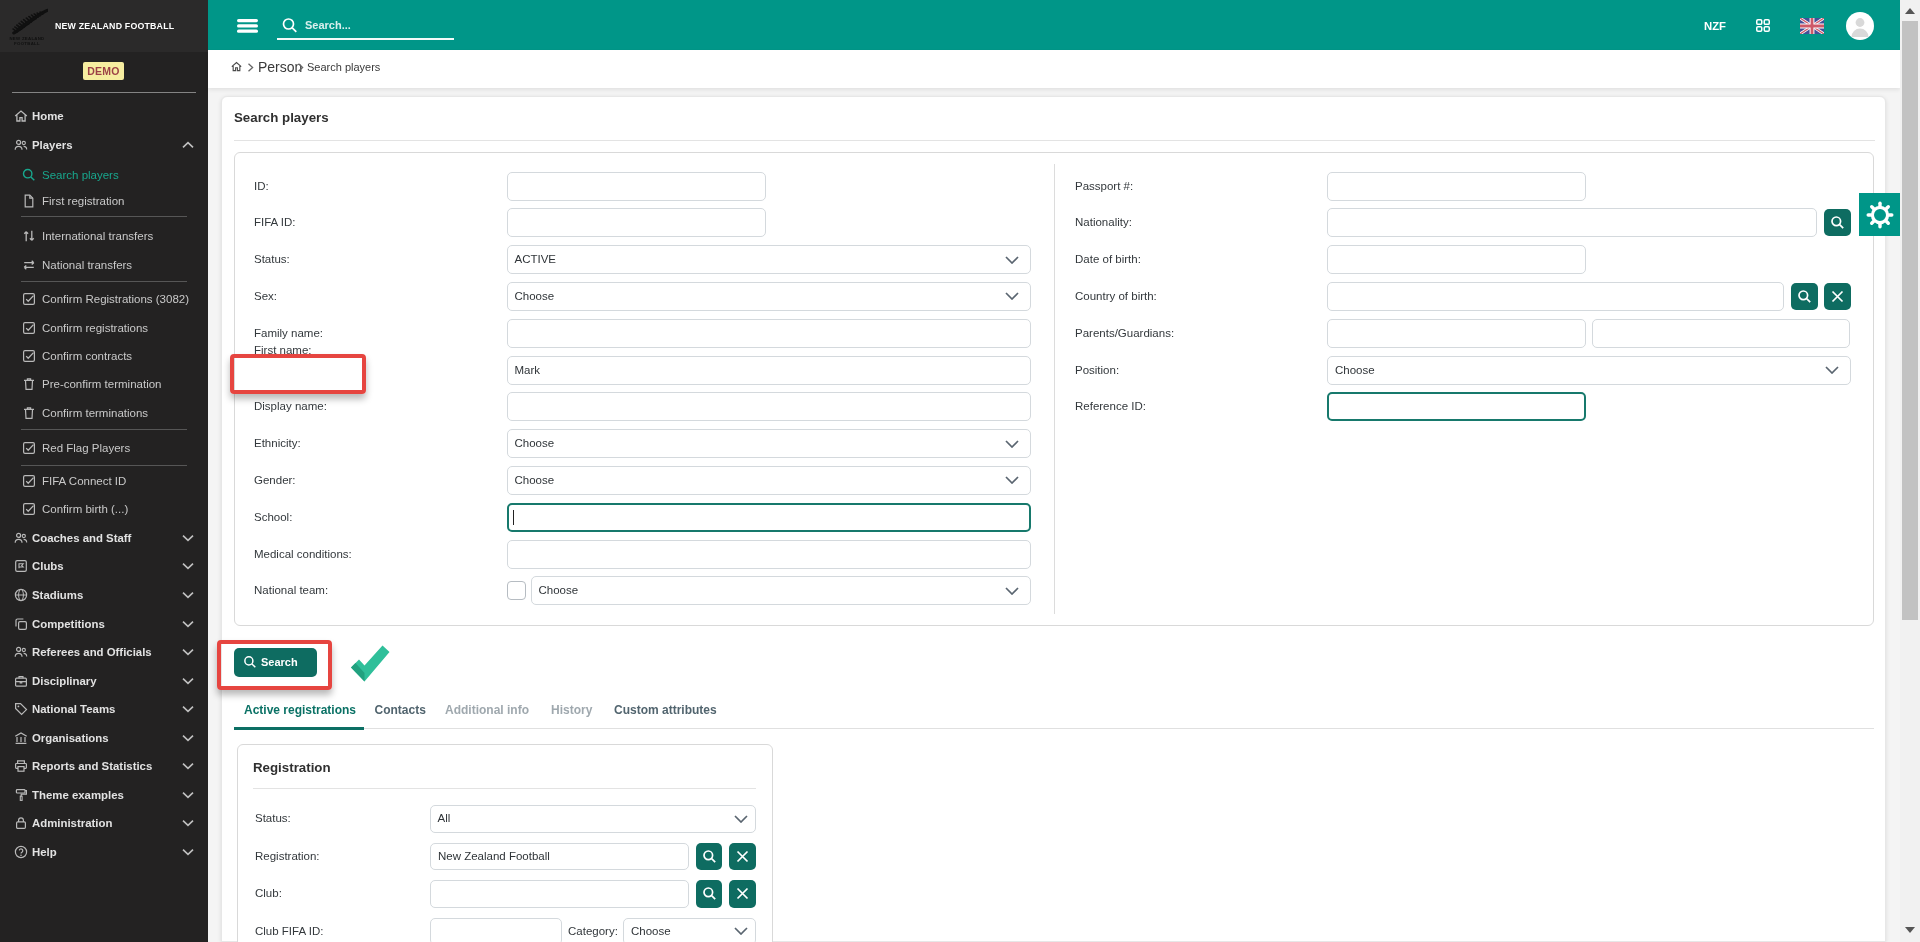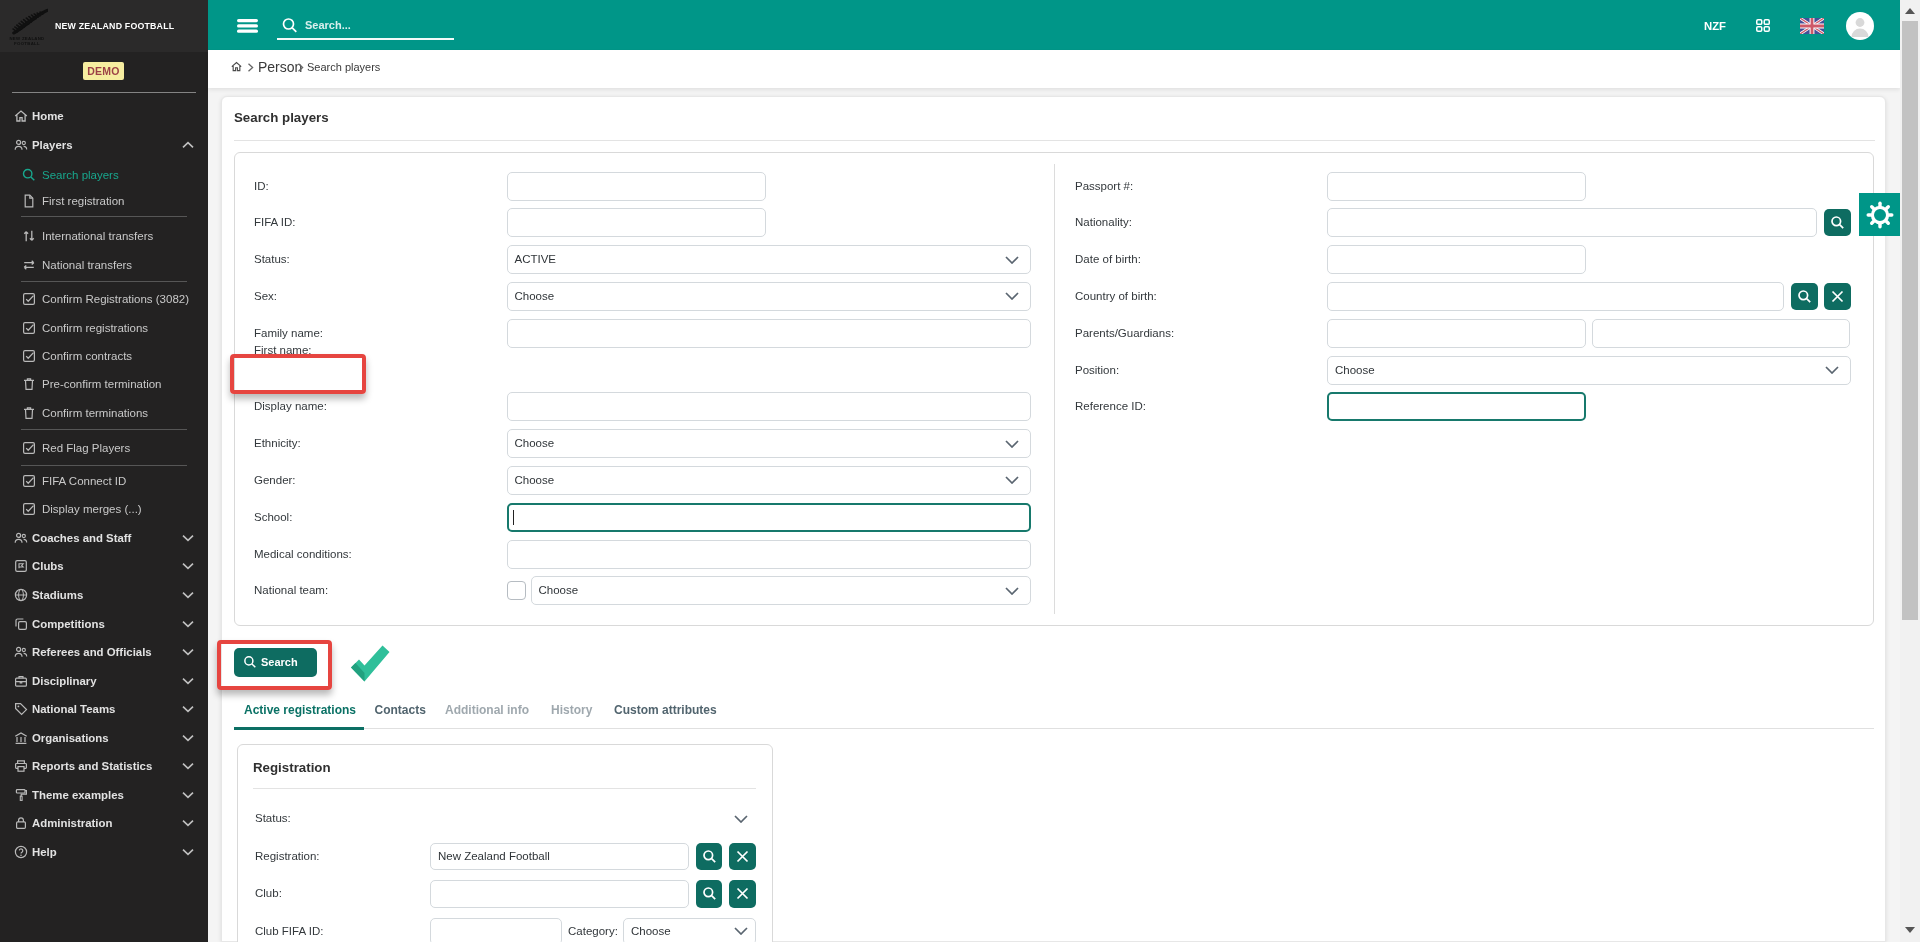--- a/index.html
+++ b/index.html
@@ -127,21 +127,21 @@
         <rect x="2.6" y="2.6" width="10.8" height="10.8" rx="1.4" stroke="#b9b9b9" stroke-width="1.2"></rect>
         <path d="M5.2 8.1l2 2.1 5.3-5.6" stroke="#b9b9b9" stroke-width="1.3"></path>
       </svg>
       <span class="txt sub" style="">FIFA Connect ID</span>
     </div>
 <div class="mi" style="top:495.2px">
       <svg class="ic2" width="16" height="16" viewBox="0 0 16 16" fill="none">
         <rect x="2.6" y="2.6" width="10.8" height="10.8" rx="1.4" stroke="#b9b9b9" stroke-width="1.2"></rect>
         <path d="M5.2 8.1l2 2.1 5.3-5.6" stroke="#b9b9b9" stroke-width="1.3"></path>
       </svg>
-      <span class="txt sub" style="">Display merges (...)</span>
+      <span class="txt sub" style="">Confirm birth (...)</span>
     </div>
 <div class="mi" style="top:524.2px">
       <svg class="ic" width="16" height="16" viewBox="0 0 16 16" fill="none">
         <circle cx="5.6" cy="5.4" r="2" stroke="#b9b9b9" stroke-width="1.2"></circle>
         <path d="M2.2 12.8c0-1.9 1.5-3.4 3.4-3.4s3.4 1.5 3.4 3.4" stroke="#b9b9b9" stroke-width="1.2"></path>
         <circle cx="10.8" cy="6" r="1.6" stroke="#b9b9b9" stroke-width="1.1"></circle>
         <path d="M10.6 9.4c1.7 0 3.1 1.4 3.1 3.1" stroke="#b9b9b9" stroke-width="1.1"></path>
       </svg>
       <span class="txt" style="">Coaches and Staff</span>
       <svg class="cv" width="12" height="8" viewBox="0 0 12 8" fill="none">
@@ -326,20 +326,21 @@
       <path d="M1 1 7 7 13 1" stroke="#5a6570" stroke-width="1.7"></path>
     </svg>
 <div class="lbl" style="left:254px;top:281.9px">Sex:</div>
 <div class="inp" style="left:506.5px;top:281.9px;width:524px">Choose</div>
 <svg class="abs" style="left:1005.0px;top:292.4px" width="14" height="8" viewBox="0 0 14 8" fill="none">
       <path d="M1 1 7 7 13 1" stroke="#5a6570" stroke-width="1.7"></path>
     </svg>
 <div class="lbl" style="left:254px;top:318.7px">Family name:</div>
 <div class="inp" style="left:506.5px;top:318.7px;width:524px"></div>
 <div class="lbl" style="left:254px;top:336px">First name:</div>
+<div class="inp" style="left:506.5px;top:355.5px;width:524px">Mark</div>
 <div class="lbl" style="left:254px;top:392.3px">Display name:</div>
 <div class="inp" style="left:506.5px;top:392.3px;width:524px"></div>
 <div class="lbl" style="left:254px;top:429.1px">Ethnicity:</div>
 <div class="inp" style="left:506.5px;top:429.1px;width:524px">Choose</div>
 <svg class="abs" style="left:1005.0px;top:439.6px" width="14" height="8" viewBox="0 0 14 8" fill="none">
       <path d="M1 1 7 7 13 1" stroke="#5a6570" stroke-width="1.7"></path>
     </svg>
 <div class="lbl" style="left:254px;top:465.9px">Gender:</div>
 <div class="inp" style="left:506.5px;top:465.9px;width:524px">Choose</div>
 <svg class="abs" style="left:1005.0px;top:476.4px" width="14" height="8" viewBox="0 0 14 8" fill="none">
@@ -407,20 +408,21 @@
 <div class="tab" style="left:374.5px;top:698px;color:#51646e">Contacts</div>
 <div class="tab" style="left:445px;top:698px;color:#9fa8ae">Additional info</div>
 <div class="tab" style="left:551px;top:698px;color:#9fa8ae">History</div>
 <div class="tab" style="left:614px;top:698px;color:#51646e">Custom attributes</div>
 <div class="abs" style="left:233.5px;top:728.3px;width:1640px;height:1px;background:#e0e0e0"></div>
 <div class="abs" style="left:233.5px;top:726.5px;width:130px;height:3.4px;background:#0c6f64"></div>
 <div class="abs" style="left:237px;top:744px;width:535.5px;height:210px;background:#fff;border:1px solid #d9d9d9;border-radius:6px"></div>
 <div class="abs" style="left:253px;top:760px;font-size:13.3px;font-weight:700;color:#303030;line-height:16px">Registration</div>
 <div class="abs" style="left:253px;top:788px;width:503px;height:1px;background:#e3e3e3"></div>
 <div class="lbl" style="left:255px;top:805.0px;height:27.5px;line-height:27.5px">Status:</div>
+<div class="inp" style="left:429.5px;top:805.0px;width:326px;height:27.5px;line-height:25.5px">All</div>
 <svg class="abs" style="left:733.5px;top:814.8px" width="14" height="8" viewBox="0 0 14 8" fill="none">
       <path d="M1 1 7 7 13 1" stroke="#5a6570" stroke-width="1.7"></path>
     </svg>
 <div class="lbl" style="left:255px;top:842.5px;height:27.5px;line-height:27.5px">Registration:</div>
 <div class="inp" style="left:430px;top:842.5px;width:258.5px;height:27.5px;line-height:25.5px">New Zealand Football</div>
 <div class="btn" style="left:695.5px;top:842.5px;width:26.5px;height:27.5px">
       <svg width="15" height="15" viewBox="0 0 15 15" fill="none">
         <circle cx="6.3" cy="6.3" r="4.3" stroke="#fff" stroke-width="1.7"></circle>
         <path d="M9.6 9.6l3.6 3.6" stroke="#fff" stroke-width="1.7"></path>
       </svg>

